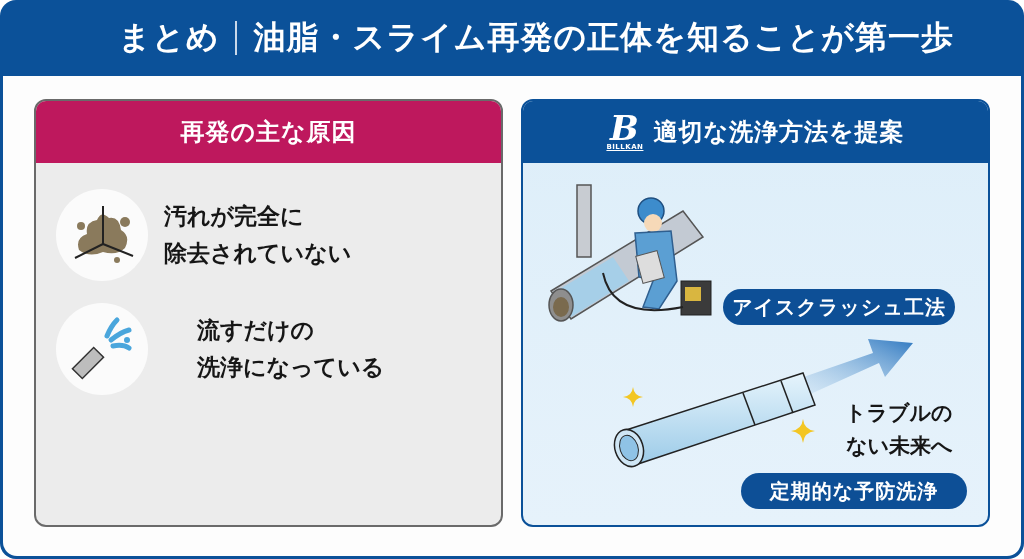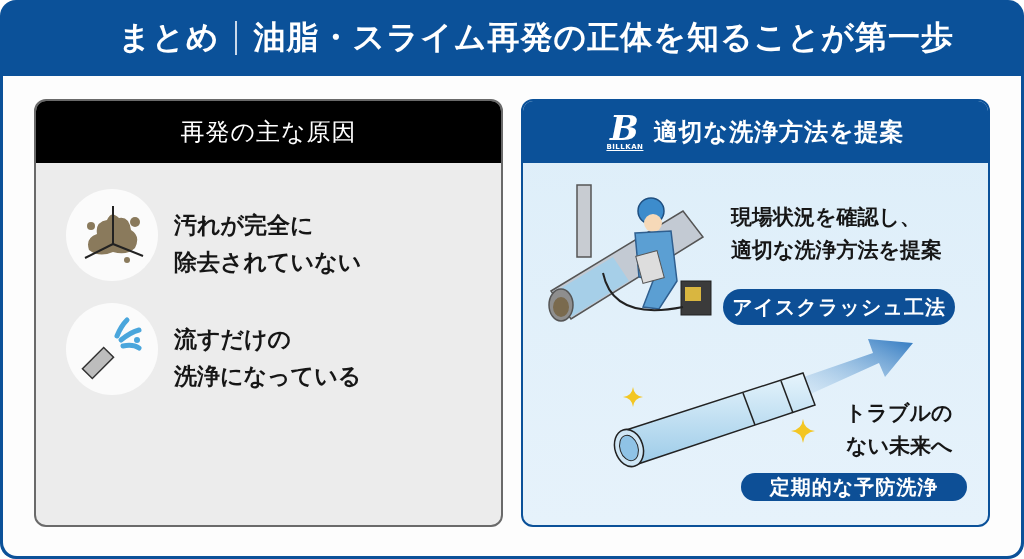--- a/index.html
+++ b/index.html
@@ -18,25 +18,25 @@
   .inner {
     position: absolute; left: 3px; top: 76px; width: 1018px; height: 480px;
     background: #fdfdfd; border-radius: 0 0 14px 14px;
   }
   
   .left {
     position: absolute; left: 34px; top: 99px; width: 469px; height: 428px;
     background: #ececec; border: 2px solid #6a6a6a; border-radius: 12px; overflow: hidden;
   }
   .left-head {
-    height: 62px; background: #000000; color: #fff; font-size: 24px; font-weight: normal;
+    height: 62px; background: #be185d; color: #fff; font-size: 24px; font-weight: bold;
     display: flex; align-items: center; justify-content: center; letter-spacing: 1px;
   }
   .cause {
-    position: absolute; left: 30px; display: flex; align-items: flex-end;
+    position: absolute; left: 20px; display: flex; align-items: center;
   }
   .cause .circle {
     width: 92px; height: 92px; border-radius: 50%; background: #fbfbfb;
     display: flex; align-items: center; justify-content: center; flex-shrink: 0;
   }
   .cause .txt { margin-left: 16px; font-size: 23px; font-weight: bold; color: #161616; line-height: 37px; }
   
   .right {
     position: absolute; left: 521px; top: 99px; width: 469px; height: 428px;
     background: linear-gradient(180deg, #ddeef9 0%, #e6f2fb 100%);
@@ -81,21 +81,21 @@
         <line x1="36" y1="44" x2="8" y2="58" stroke="#222" stroke-width="2"></line>
         <line x1="36" y1="44" x2="66" y2="56" stroke="#222" stroke-width="2"></line>
       </svg>
     </div>
     <div class="txt">
       <div>汚れが完全に</div>
       <div>除去されていない</div>
     </div>
   </div>
 
-  <div class="cause" style="top:202px;">
+  <div class="cause" style="top:202px;gap:33px;">
     <div class="circle">
       <svg width="70" height="70" viewBox="0 0 70 70">
         <path d="M40 22 Q44 12 50 6 M44 26 Q54 18 62 16 M46 32 Q56 30 62 34" stroke="#4aa6dc" stroke-width="5" fill="none" stroke-linecap="round"></path>
         <circle cx="60" cy="26" r="3" fill="#4aa6dc"></circle>
         <rect x="14" y="34" width="14" height="30" transform="rotate(45 21 49)" fill="#bdbdbd" stroke="#333" stroke-width="1.5"></rect>
       </svg>
     </div>
     <div class="txt">
       <div>流すだけの</div>
       <div>洗浄になっている</div>
@@ -121,24 +121,20 @@
     <ellipse cx="18" cy="126" rx="8" ry="10" fill="#7a6a4e"></ellipse>
     <circle cx="108" cy="30" r="13" fill="#3d8ccc" stroke="#1f4f80" stroke-width="1.5"></circle>
     <circle cx="110" cy="42" r="9" fill="#f6d9b8"></circle>
     <path d="M92 52 L128 50 L134 100 L116 128 L100 126 L110 100 L96 96Z" fill="#5b9fd3" stroke="#2f5f8f" stroke-width="1.5"></path>
     <rect x="96" y="72" width="22" height="28" fill="#ddd" stroke="#555" transform="rotate(-15 107 86)"></rect>
     <rect x="138" y="100" width="30" height="34" fill="#3b3b3b" stroke="#222"></rect>
     <rect x="142" y="106" width="16" height="14" fill="#d9b640"></rect>
     <path d="M60 92 Q70 140 140 126" stroke="#222" stroke-width="2" fill="none"></path>
   </svg>
 
-  <div class="step-text" style="left:208px;top:100px;">
-    <div>現場状況を確認し、</div>
-    <div>適切な洗浄方法を提案</div>
-  </div>
   <div class="pill" style="left:200px;top:180px;width:232px;height:36px;">アイスクラッシュ工法</div>
 
   <svg style="position:absolute;left:60px;top:230px;" width="340" height="150" viewBox="0 0 340 150">
     <defs>
       <linearGradient id="arrowg" x1="0" y1="1" x2="1" y2="0">
         <stop offset="0" stop-color="#cfe6f5" stop-opacity="0"></stop>
         <stop offset="1" stop-color="#2f78c0"></stop>
       </linearGradient>
       <linearGradient id="pipeg" x1="0" y1="0" x2="0" y2="1">
         <stop offset="0" stop-color="#e6f4fc"></stop>
@@ -156,14 +152,14 @@
     <path d="M10 0 Q11 9 20 10 Q11 11 10 20 Q9 11 0 10 Q9 9 10 0Z" fill="#f3c623"></path>
   </svg>
   <svg style="position:absolute;left:268px;top:318px;" width="24" height="24" viewBox="0 0 20 20">
     <path d="M10 0 Q11 9 20 10 Q11 11 10 20 Q9 11 0 10 Q9 9 10 0Z" fill="#f3c623"></path>
   </svg>
 
   <div class="step-text" style="left:322px;top:296px;text-align:right;">
     <div>トラブルの</div>
     <div>ない未来へ</div>
   </div>
-  <div class="pill" style="left:218px;top:364px;width:226px;height:28px;">定期的な予防洗浄</div>
+  <div class="pill" style="left:218px;top:364px;width:226px;height:36px;">定期的な予防洗浄</div>
 </div>
 
 </body></html>

